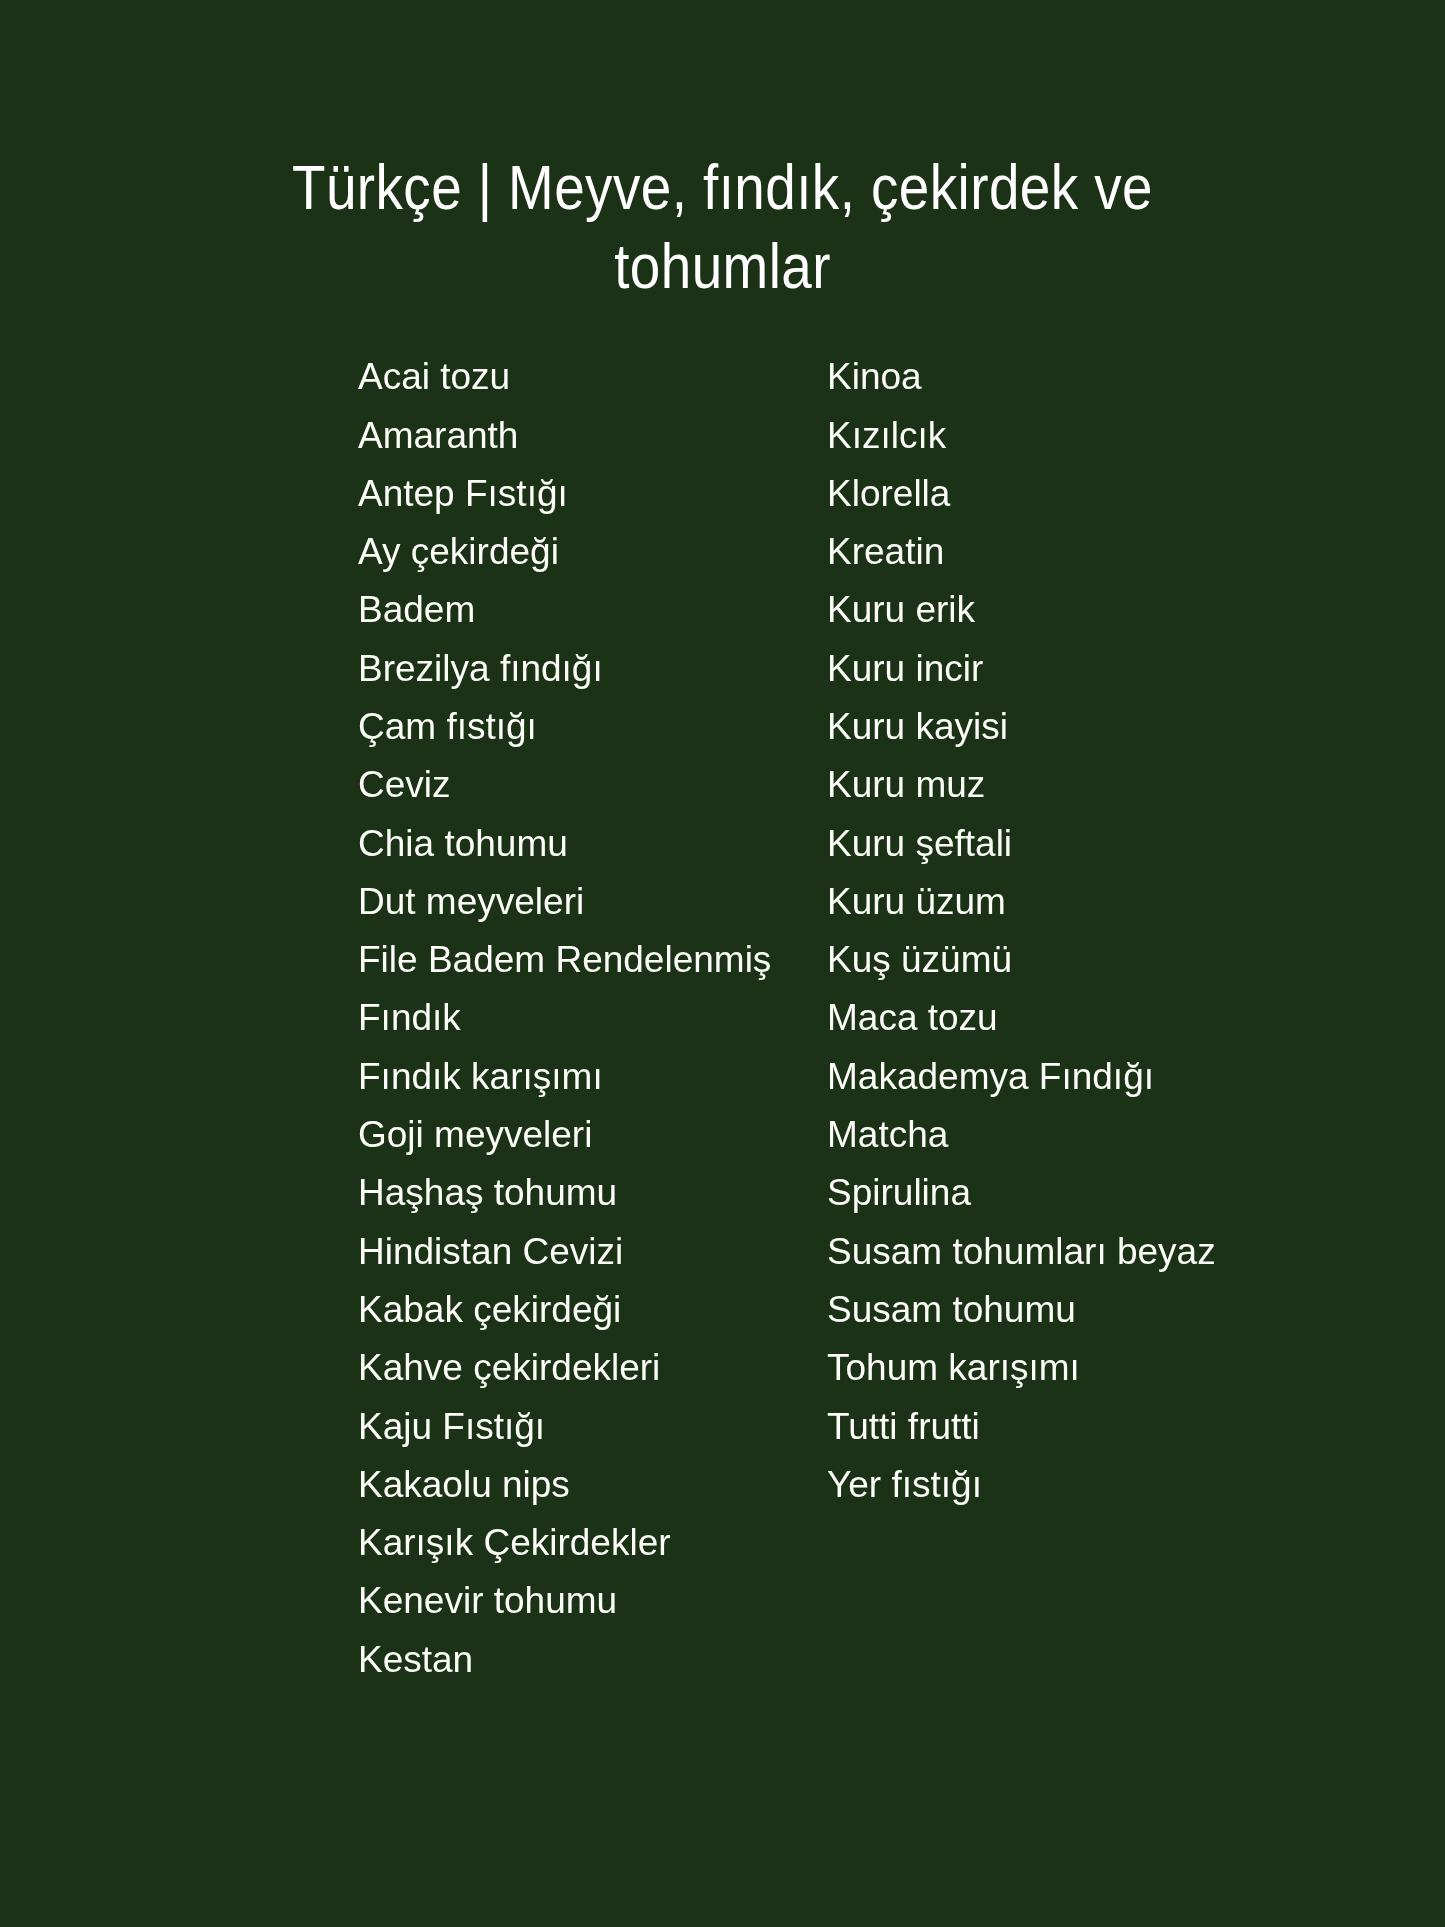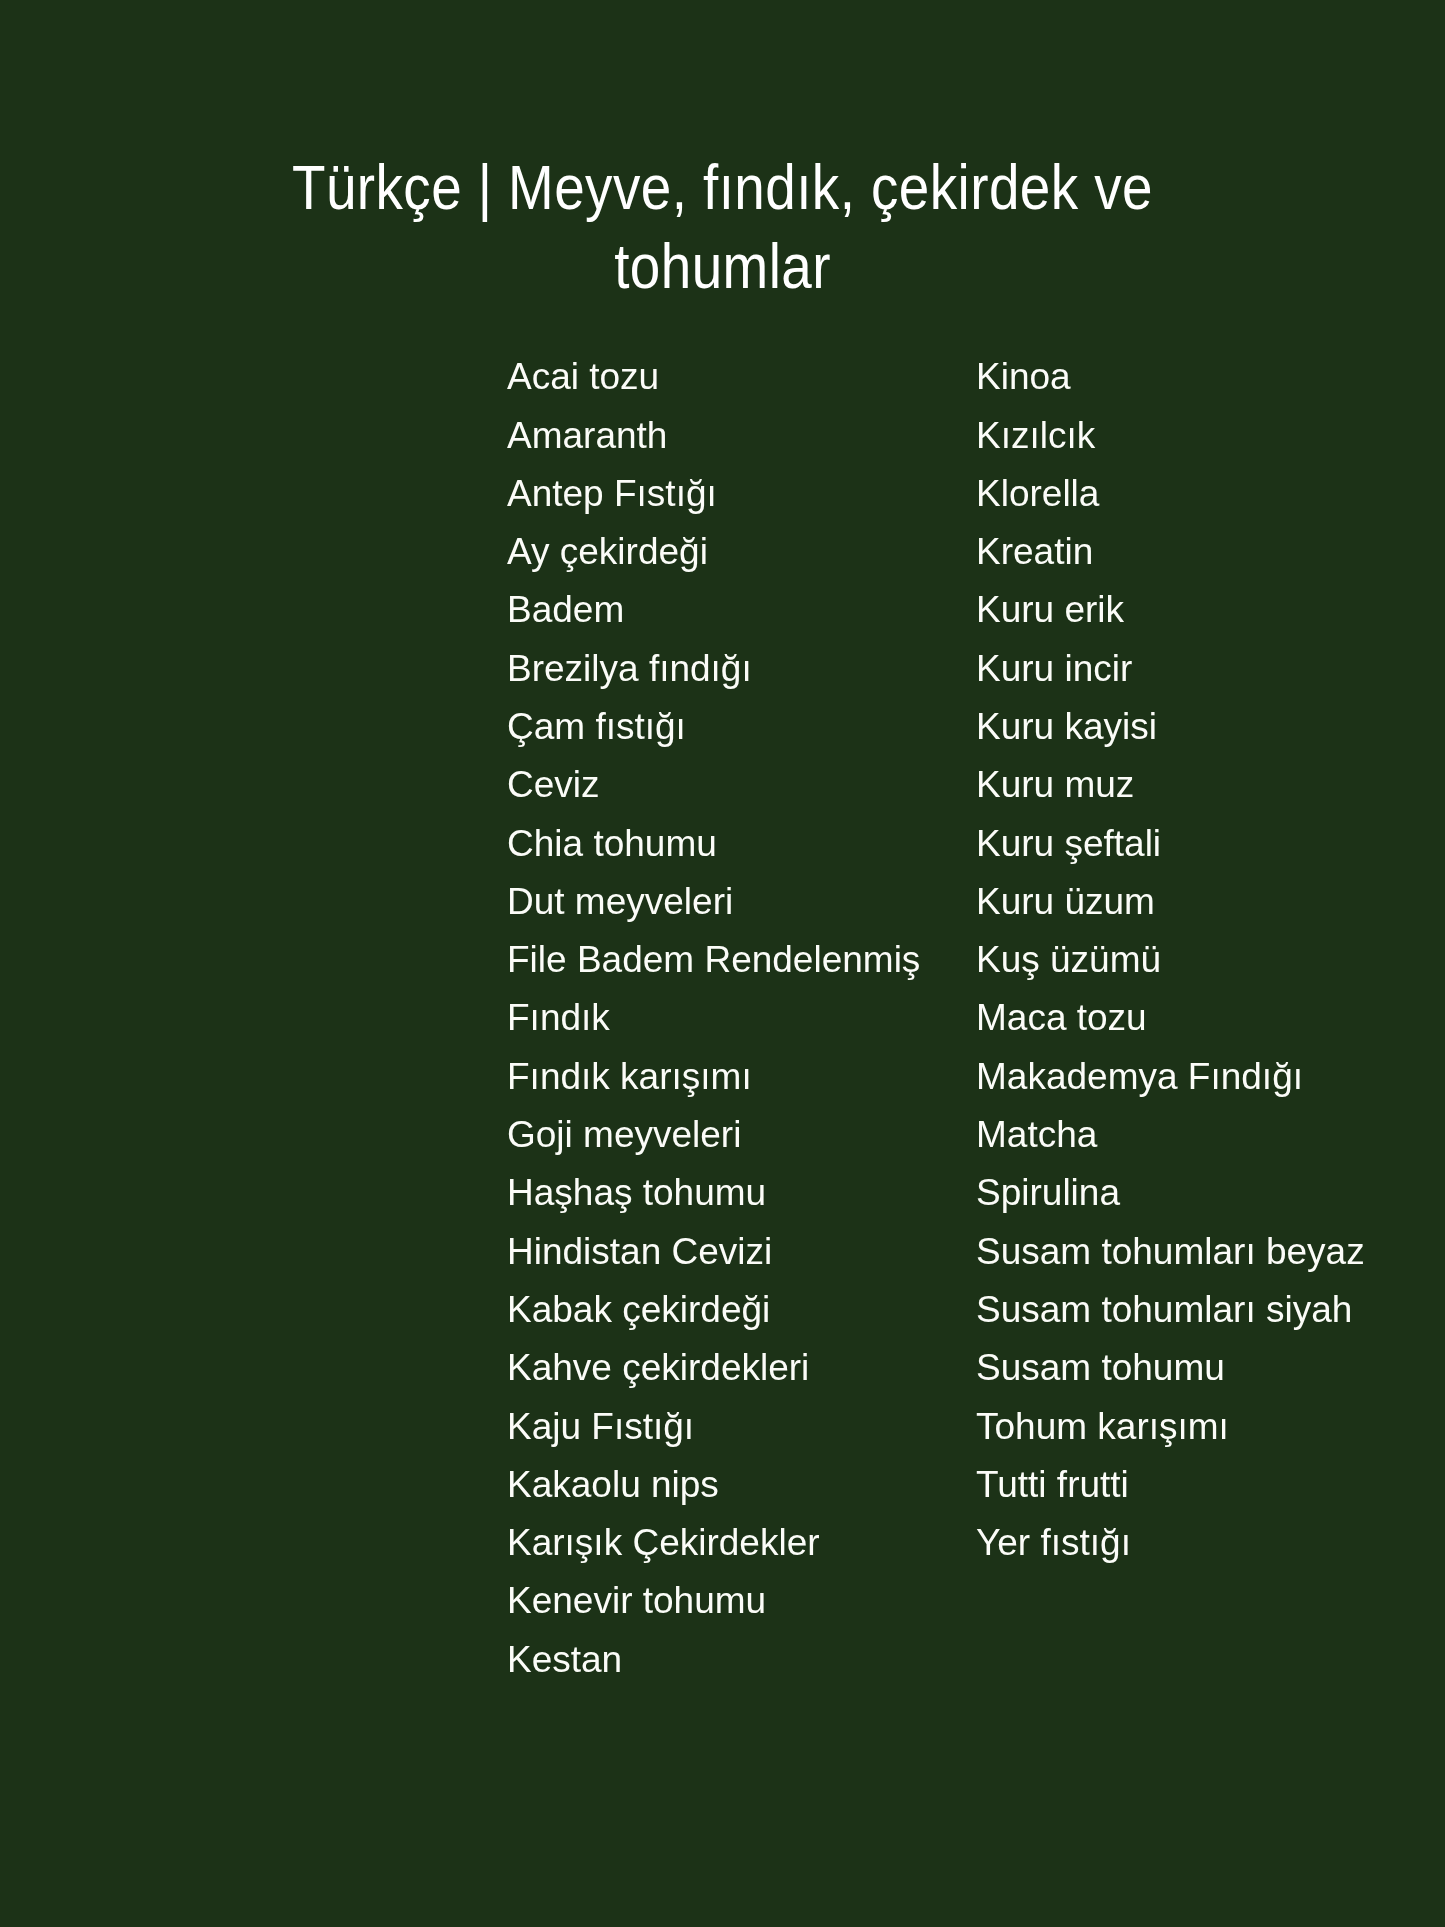--- a/index.html
+++ b/index.html
@@ -30,21 +30,20 @@
     letter-spacing: 0.5px;
   }
   .page-title .title-line {
     display: block;
     white-space: nowrap;
   }
   .word-columns {
     display: flex;
     margin-top: 28px;
     padding-left: 358px;
-    justify-content: flex-end;
   }
   .word-column {
     width: 469px;
     flex: 0 0 469px;
   }
   .word-item {
     font-size: 37px;
     line-height: 58.3px;
     font-weight: 400;
     color: var(--fg);
@@ -95,19 +94,18 @@
       <div class="word-item">Kuru kayisi</div>
       <div class="word-item">Kuru muz</div>
       <div class="word-item">Kuru şeftali</div>
       <div class="word-item">Kuru üzum</div>
       <div class="word-item">Kuş üzümü</div>
       <div class="word-item">Maca tozu</div>
       <div class="word-item">Makademya Fındığı</div>
       <div class="word-item">Matcha</div>
       <div class="word-item">Spirulina</div>
       <div class="word-item">Susam tohumları beyaz</div>
-      <div class="word-item">Susam tohumları siyah</div>
       <div class="word-item">Susam tohumu</div>
       <div class="word-item">Tohum karışımı</div>
       <div class="word-item">Tutti frutti</div>
       <div class="word-item">Yer fıstığı</div>
     </div>
 </div>
 
 </body></html>

